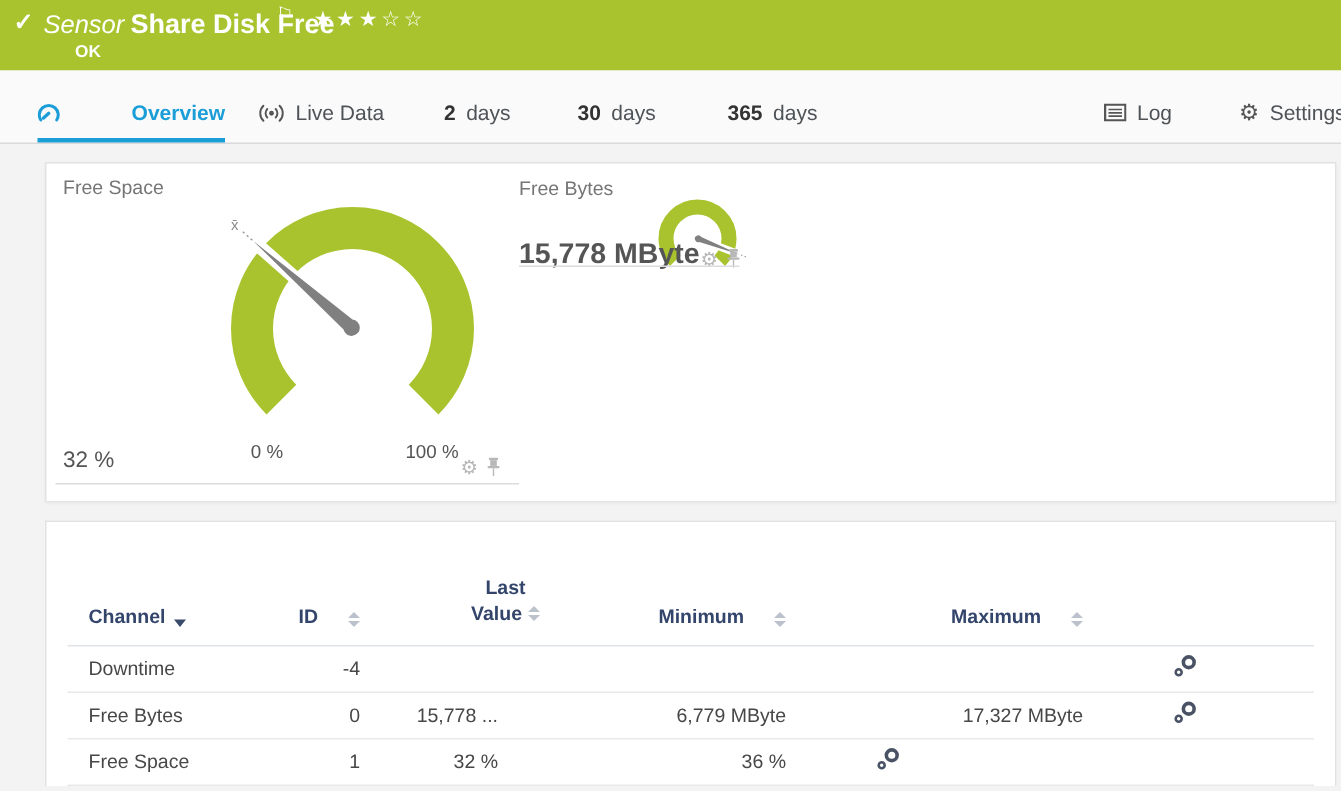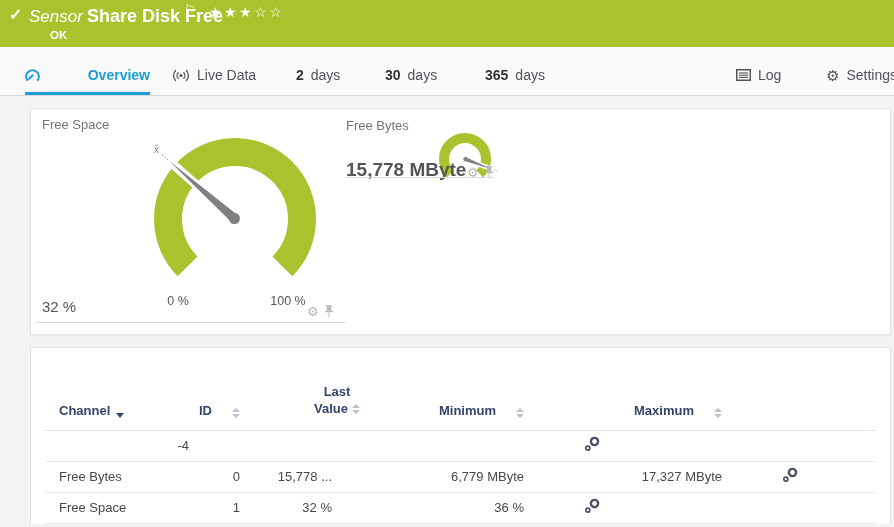--- a/index.html
+++ b/index.html
@@ -230,20 +230,21 @@
       <span>Maximum</span>
       <span class="sort">
           <i class="u"></i>
           <i class="d"></i>
         </span>
     </div>
     <div></div>
   </div>
 
   <div class="trow">
+    <div class="c1">Downtime</div>
     <div class="num">-4</div>
     <div class="num"></div>
     <div class="num"></div>
     <div class="num"></div>
     <div class="c-edit">
       <svg width="16" height="16" viewBox="0 0 16 16" class="editbtn">
         <circle cx="10.5" cy="5.5" r="3.6" fill="none" stroke="#4a5366" stroke-width="2.4"></circle>
         <circle cx="3.8" cy="12.2" r="2" fill="none" stroke="#4a5366" stroke-width="1.7"></circle>
       </svg>
     </div>

